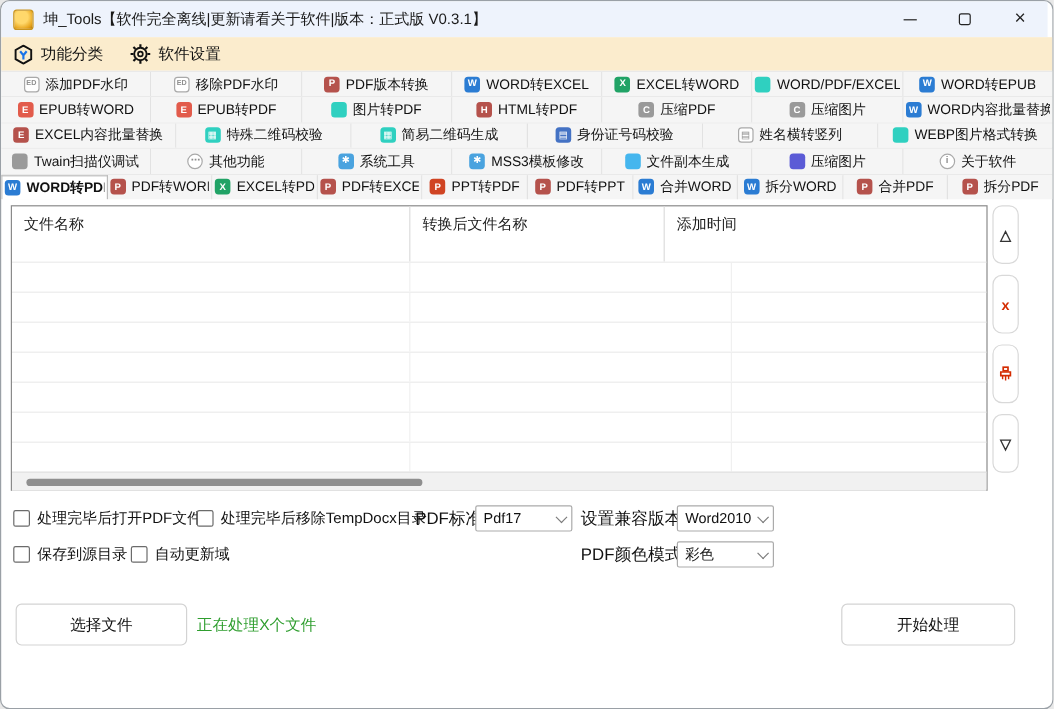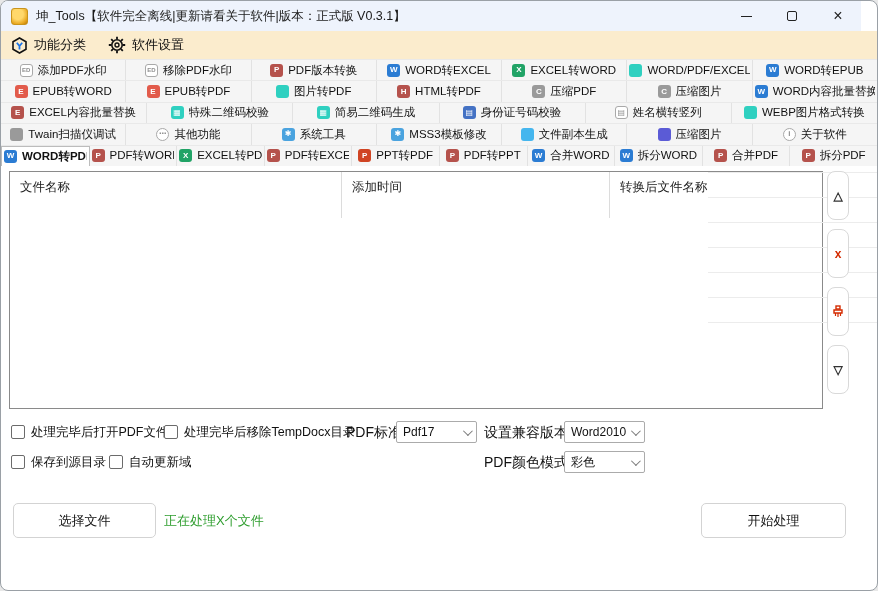--- a/index.html
+++ b/index.html
@@ -2,21 +2,21 @@
 <html><head>
 <meta charset="utf-8">
 <style>
   * { margin:0; padding:0; box-sizing:border-box; }
   html,body { background:#e8e8e8; font-family:"Liberation Sans","DejaVu Sans",sans-serif; }
   .window {
     position:relative; width:878px; height:591px; background:#ffffff;
     border:1px solid #9aa0a6; border-radius:8px; overflow:hidden;
   }
   
-  .titlebar { position:absolute; top:0; left:0; right:16px; height:30px; background:#eef3fc;
+  .titlebar { position:absolute; top:0; left:0; right:4px; height:30px; background:#eef3fc;
     display:flex; align-items:center; padding-left:10px; }
   .app-icon { width:17px; height:17px; border-radius:3px; flex:none;
     background:radial-gradient(circle at 40% 35%, #ffd86b 0 40%, #e8a61e 75%, #b97708 100%);
     border:1px solid #c9941c; }
   .window-title { margin-left:8px; font-size:12.5px; color:#1a1a1a; white-space:nowrap; }
   .tb-controls { margin-left:auto; display:flex; height:30px; }
   .tb-btn { width:46px; height:30px; border:none; background:transparent; display:flex;
     align-items:center; justify-content:center; cursor:default; }
   .min-glyph { width:11px; height:0; border-bottom:1.4px solid #222; display:inline-block; }
   .max-glyph { width:10px; height:10px; border:1.3px solid #222; border-radius:2px; display:inline-block; }
@@ -33,21 +33,21 @@
     white-space:nowrap; overflow:hidden; cursor:default; padding:0 2px; }
   .tab:last-child { border-right:none; }
   .tab.active { background:#ffffff; border:1px solid #bcbcbc; border-bottom:none; font-weight:bold; }
   .tab-icon { width:13px; height:13px; border-radius:3px; color:#fff; font-weight:bold;
     display:inline-flex; align-items:center; justify-content:center; margin-right:5px; flex:none;
     font-size:8px; line-height:1; }
   .tab-icon.outline { border:1px solid #a9a9a9; color:#8f8f8f; background:#fff; }
   .tab-label { overflow:hidden; text-overflow:clip; }
   
   .file-table { position:absolute; left:8px; top:170px; width:814px; height:238px;
-    border:1px solid #8a8a8a; background:#fff; display:flex; }
+    border:1px solid #8a8a8a; background:#fff; display:flex; flex-direction:column; }
   .thead { display:flex; height:46px; flex:none; }
   .th { font-size:12.5px; color:#1c1c1c; padding:7px 0 0 10px; border-right:1px solid #dcdcdc; }
   .th:last-child { border-right:none; }
   .trow { display:flex; height:25px; flex:none; border-top:1px solid #ececec; }
   .td { border-right:1px solid #f0f0f0; height:100%; }
   .td:last-child { border-right:none; }
   .col-0 { width:332px; flex:none; }
   .col-1 { width:268px; flex:none; }
   .col-2 { flex:1 1 auto; }
   .hscroll { margin-top:auto; height:16px; background:#f1f1f1; border-top:1px solid #e0e0e0;
@@ -280,22 +280,22 @@
         <div class="tab">
           <span class="tab-icon" style="background: rgb(181, 82, 76);">P</span>
           <span class="tab-label">拆分PDF</span>
         </div>
       </div>
     </div>
 
   <div class="file-table">
     <div class="thead" id="table-head">
         <div class="th col-0">文件名称</div>
+        <div class="th col-2">转换后文件名称</div>
         <div class="th col-1">添加时间</div>
-        <div class="th col-2">转换后文件名称</div>
       </div>
     <div id="table-body">
         <div class="trow">
           <div class="td col-0"></div>
           <div class="td col-1"></div>
           <div class="td col-2"></div>
         </div>
         <div class="trow">
           <div class="td col-0"></div>
           <div class="td col-1"></div>

